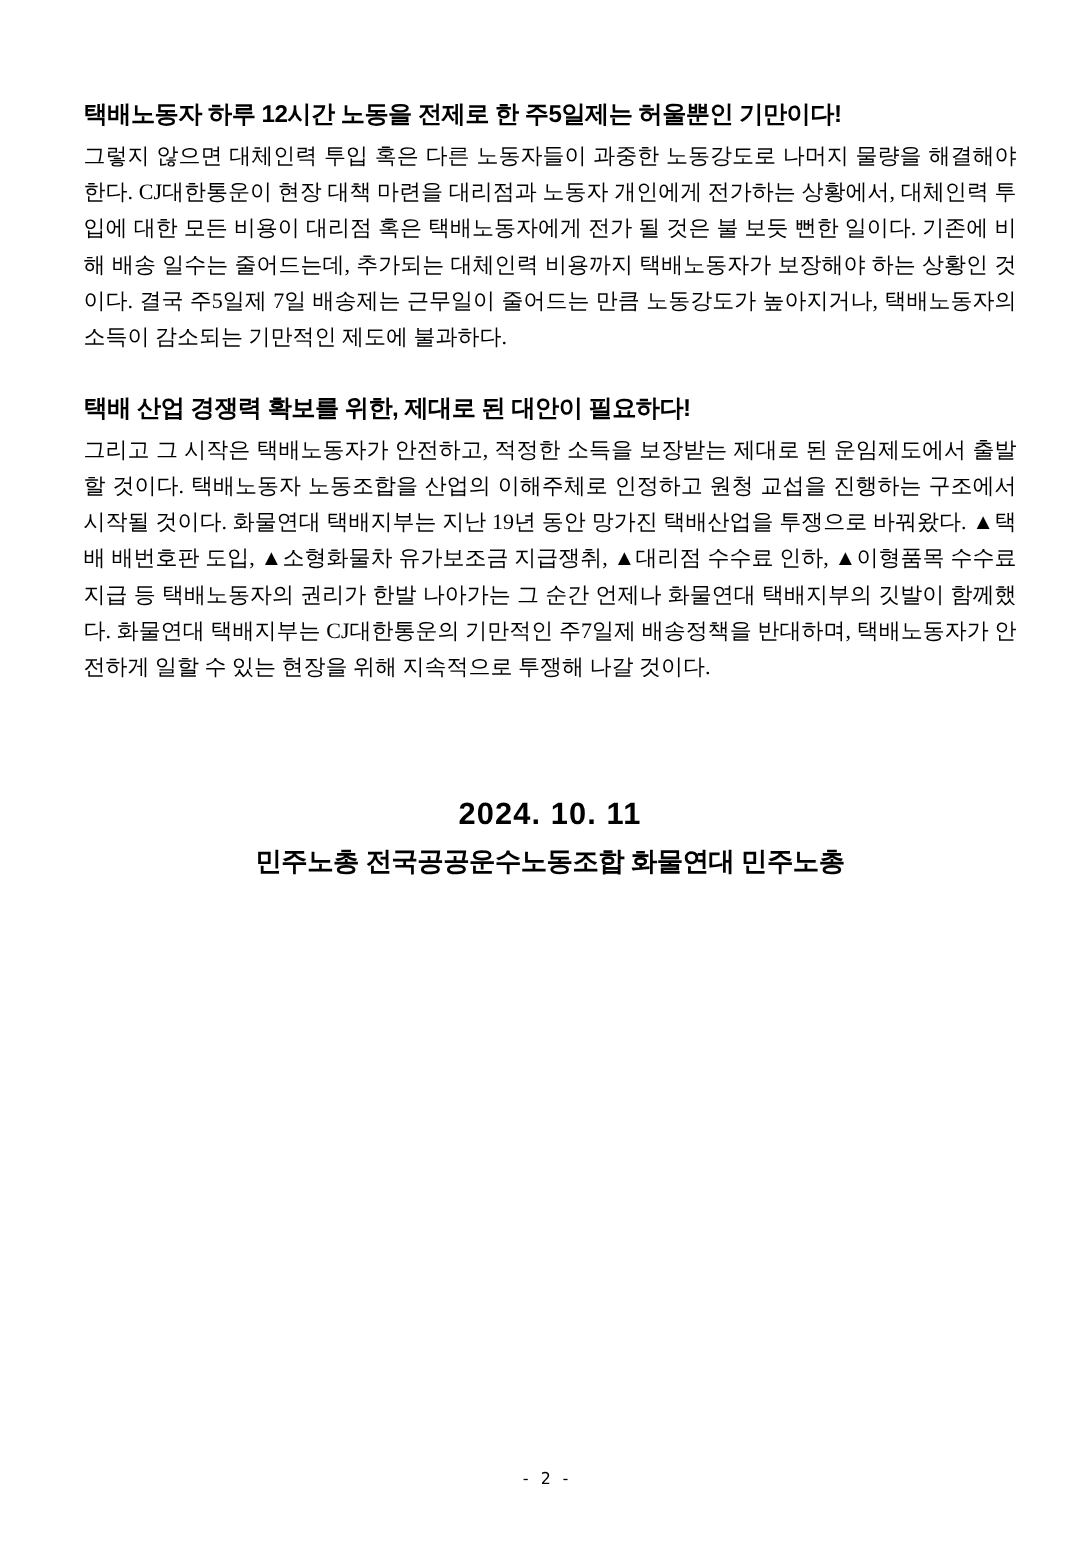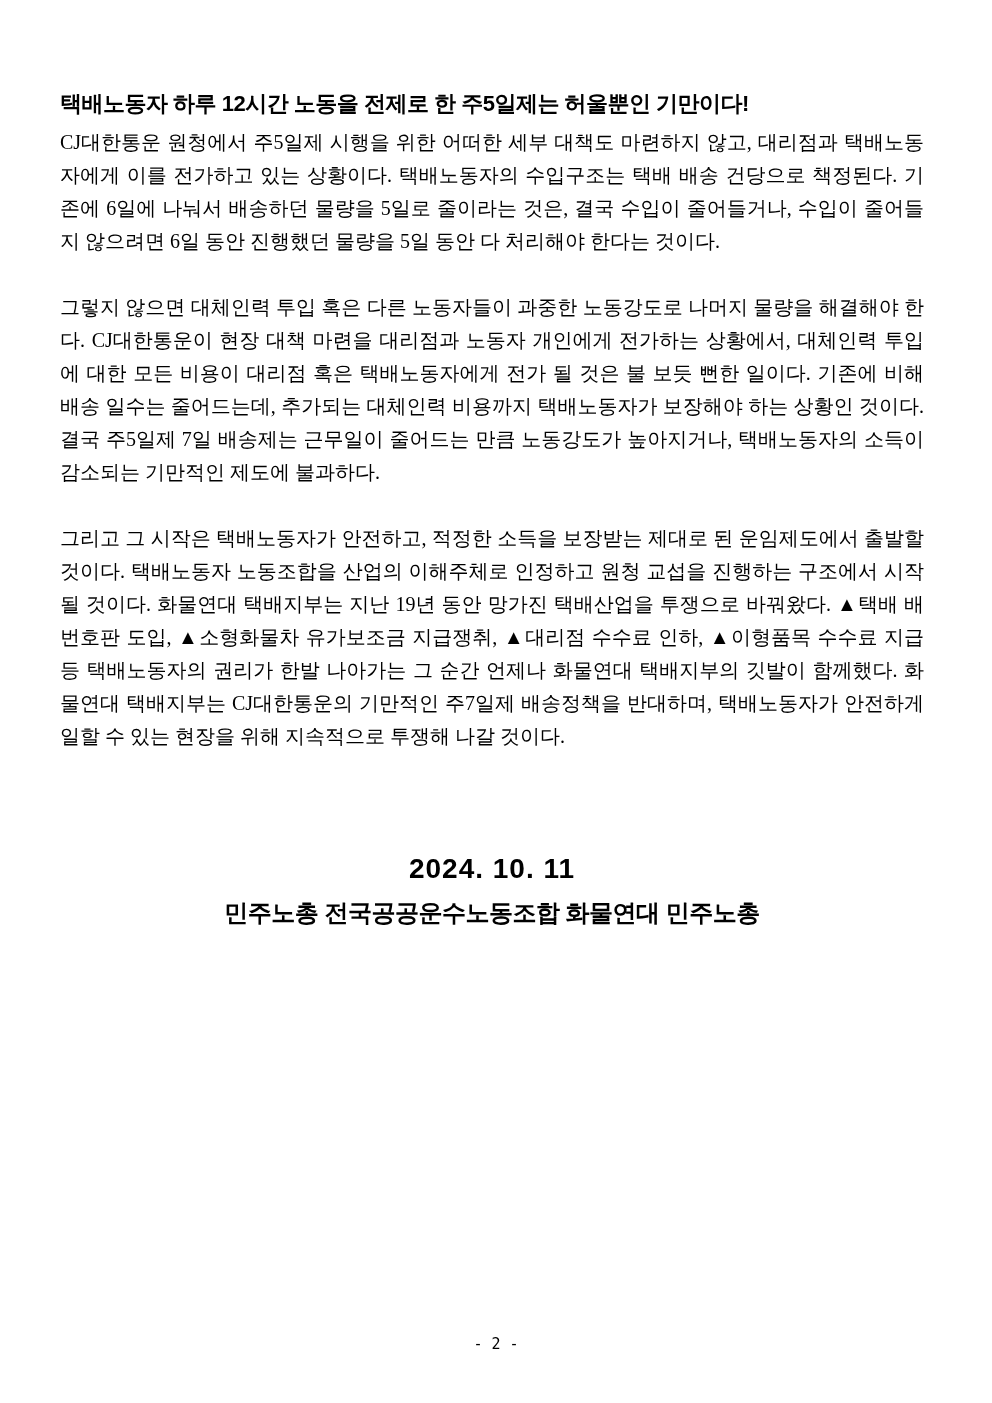--- a/index.html
+++ b/index.html
@@ -13,21 +13,21 @@
     height: 1403px;
     margin: 0 auto;
     background: #ffffff;
     color: #000000;
     overflow: hidden;
     box-sizing: border-box;
   }
   .content {
     position: absolute;
     top: 90px;
-    left: 60px;
+    left: 76px;
     right: 68px;
   }
   .heading {
     font-family: "Liberation Sans", "DejaVu Sans", sans-serif;
     font-weight: bold;
     font-size: 22px;
     line-height: 28px;
     letter-spacing: -0.5px;
     margin: 0 0 8px 0;
     text-align: left;
@@ -74,25 +74,25 @@
   }
 </style>
 </head>
 <body>
 
 <div class="page">
   <div class="content">
 
     <section class="sec1">
       <h2 class="heading">택배노동자 하루 12시간 노동을 전제로 한 주5일제는 허울뿐인 기만이다!</h2>
-      <p class="para">CJ대한통운 원청에서 주5일제 시행을 위한 어떠한 세부 대책도 마련하지 않고, 대리점과 택배노동자에게 이를 전가하고 있는 상황이다. 택배노동자의 수입구조는 택배 배송 건당으로 책정된다. 기존에 6일에 나눠서 배송하던 물량을 5일로 줄이라는 것은, 결국 수입이 줄어들거나, 수입이 줄어들지 않으려면 6일 동안 진행했던 물량을 5일 동안 다 처리해야 한다는 것이다.</p>
       <p class="para">그렇지 않으면 대체인력 투입 혹은 다른 노동자들이 과중한 노동강도로 나머지 물량을 해결해야 한다. CJ대한통운이 현장 대책 마련을 대리점과 노동자 개인에게 전가하는 상황에서, 대체인력 투입에 대한 모든 비용이 대리점 혹은 택배노동자에게 전가 될 것은 불 보듯 뻔한 일이다. 기존에 비해 배송 일수는 줄어드는데, 추가되는 대체인력 비용까지 택배노동자가 보장해야 하는 상황인 것이다. 결국 주5일제 7일 배송제는 근무일이 줄어드는 만큼 노동강도가 높아지거나, 택배노동자의 소득이 감소되는 기만적인 제도에 불과하다.</p>
     </section>
 
     <section class="sec2">
+      <h2 class="heading">택배 산업 경쟁력 확보를 위한, 제대로 된 대안이 필요하다!</h2>
       <p class="para">그리고 그 시작은 택배노동자가 안전하고, 적정한 소득을 보장받는 제대로 된 운임제도에서 출발할 것이다. 택배노동자 노동조합을 산업의 이해주체로 인정하고 원청 교섭을 진행하는 구조에서 시작될 것이다. 화물연대 택배지부는 지난 19년 동안 망가진 택배산업을 투쟁으로 바꿔왔다. ▲택배 배번호판 도입, ▲소형화물차 유가보조금 지급쟁취, ▲대리점 수수료 인하, ▲이형품목 수수료 지급 등 택배노동자의 권리가 한발 나아가는 그 순간 언제나 화물연대 택배지부의 깃발이 함께했다. 화물연대 택배지부는 CJ대한통운의 기만적인 주7일제 배송정책을 반대하며, 택배노동자가 안전하게 일할 수 있는 현장을 위해 지속적으로 투쟁해 나갈 것이다.</p>
     </section>
 
     <div class="closing">
       <div class="date-line">2024. 10. 11</div>
       <div class="sig-line">민주노총 전국공공운수노동조합 화물연대 민주노총</div>
     </div>
 
   </div>
 

